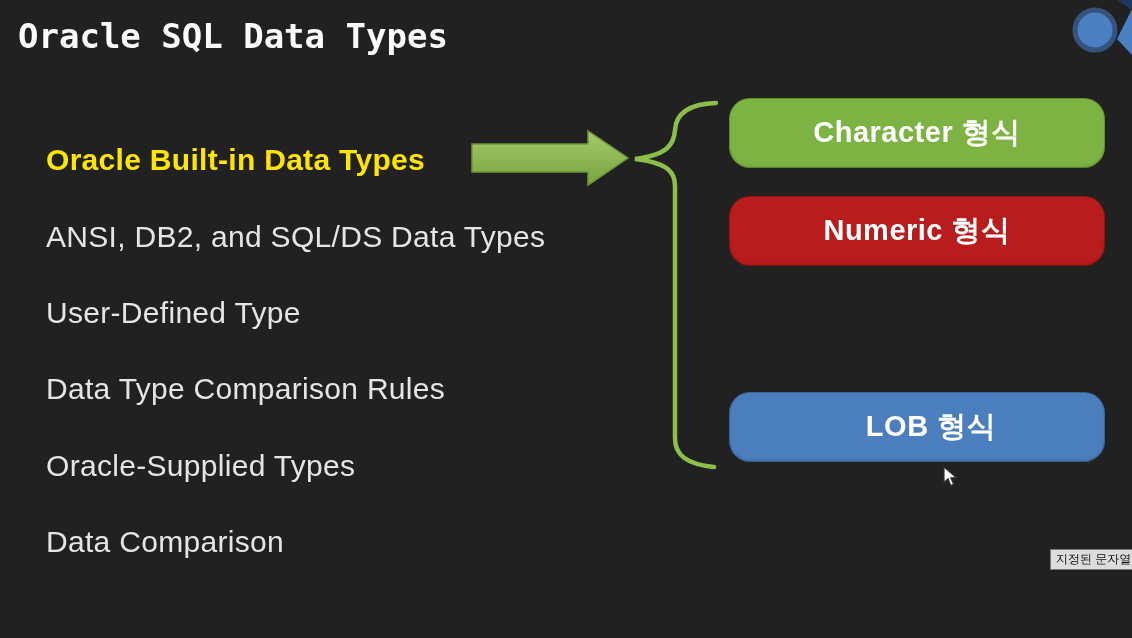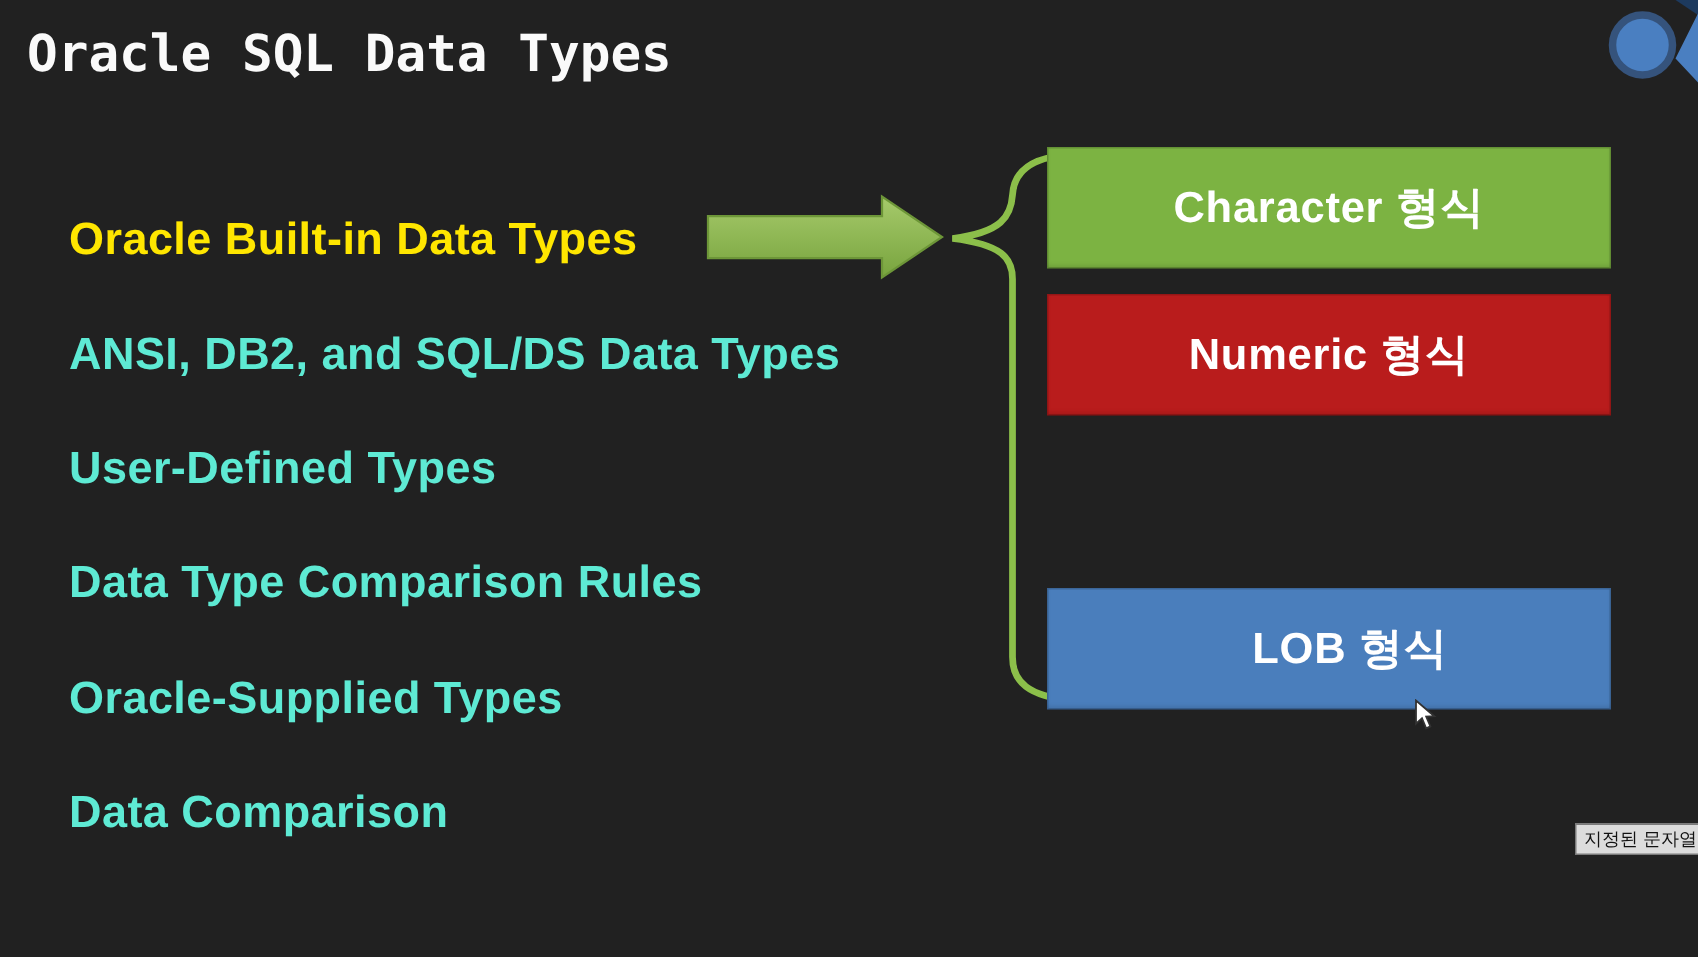--- a/index.html
+++ b/index.html
@@ -16,34 +16,35 @@
     font-family:"DejaVu Sans Mono", monospace;
     font-weight:bold; font-size:34px; color:#fafafa;
     letter-spacing:0px; white-space:nowrap;margin-top:12px;
   }
   .menu {
     position:absolute; left:46px; top:122px;
     list-style:none;
   }
   .menu li {
     height:76.4px; display:flex; align-items:center;
-    font-size:30px; font-weight:700; color:#5eead4;
+    font-size:30px; font-weight:400; color:#e5e5e5;
     letter-spacing:0.3px; white-space:nowrap;
   }
   .menu li.highlight {
     color:#ffe600; font-weight:700;
   }
   .arrow-svg { position:absolute; left:466px; top:127px; }
   .brace-svg { position:absolute; left:623px; top:94px; }
   .type-box {
-    position:absolute; left:698px; width:376px; height:81px;
+    position:absolute; left:729px; width:376px; height:70px;
     display:flex; align-items:center; justify-content:center;
     color:#ffffff; font-size:29px; font-weight:700;
     letter-spacing:0.5px;
     box-shadow:inset 0 0 0 1px rgba(0,0,0,0.18), inset 0 -2px 3px rgba(0,0,0,0.12);
+    border-radius:21px;
   }
   .box-0 { top:98px; }
   .box-1 { top:196px; }
   .box-2 { top:294px; }
   .box-3 { top:392px;padding-left:28px; }
   .logo-svg { position:absolute; right:0; top:0; }
   .cursor-svg { position:absolute; left:943px; top:466px; }
   .tooltip {
     position:absolute; left:1050px; top:549px;
     background:#dcdcdc; color:#111;
@@ -62,21 +63,21 @@
   <svg class="logo-svg" width="72" height="70" viewBox="0 0 72 70">
     <polygon points="57,0 72,0 72,10" fill="#1d3a5e"></polygon>
     <polygon points="72,9 57,39 72,55" fill="#4a7fc1" transform="rotate(0)"></polygon>
     <polygon points="72,10 58,39 72,54" fill="#4a7fc1"></polygon>
     <circle cx="35" cy="30" r="20" fill="#4a7fc1" stroke="#35537c" stroke-width="5"></circle>
   </svg>
 
   <ul class="menu">
     <li class="highlight">Oracle Built-in Data Types</li>
     <li>ANSI, DB2, and SQL/DS Data Types</li>
-    <li>User-Defined Types</li>
+    <li>User-Defined Type</li>
     <li>Data Type Comparison Rules</li>
     <li>Oracle-Supplied Types</li>
     <li>Data Comparison</li>
   </ul>
 
   <svg class="arrow-svg" width="166" height="62" viewBox="0 0 166 62">
     <defs>
       <linearGradient id="agrad" x1="0" y1="0" x2="0" y2="1">
         <stop offset="0" stop-color="#a6ca6b"></stop>
         <stop offset="1" stop-color="#78a43e"></stop>

